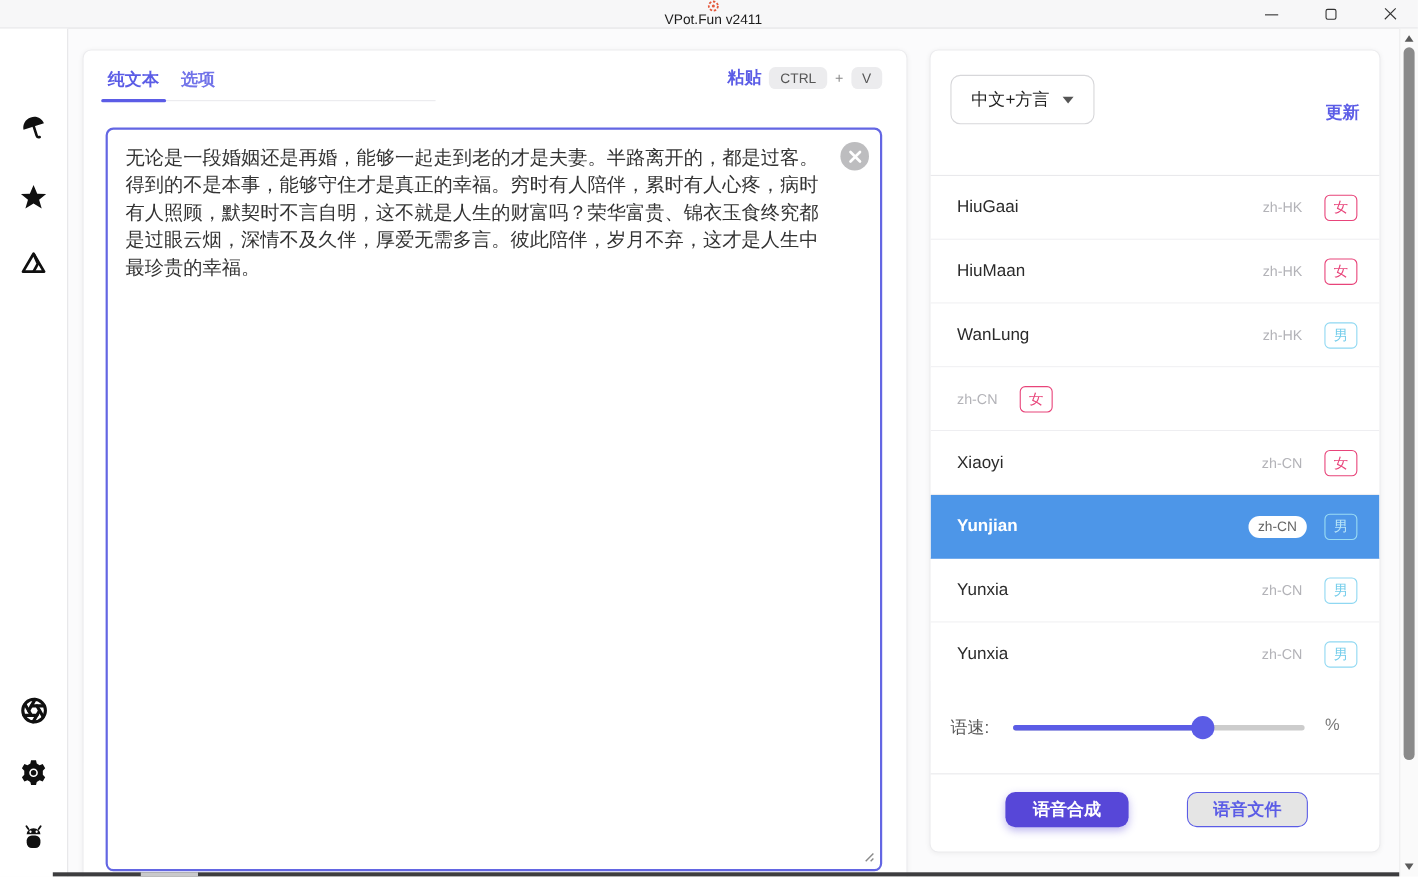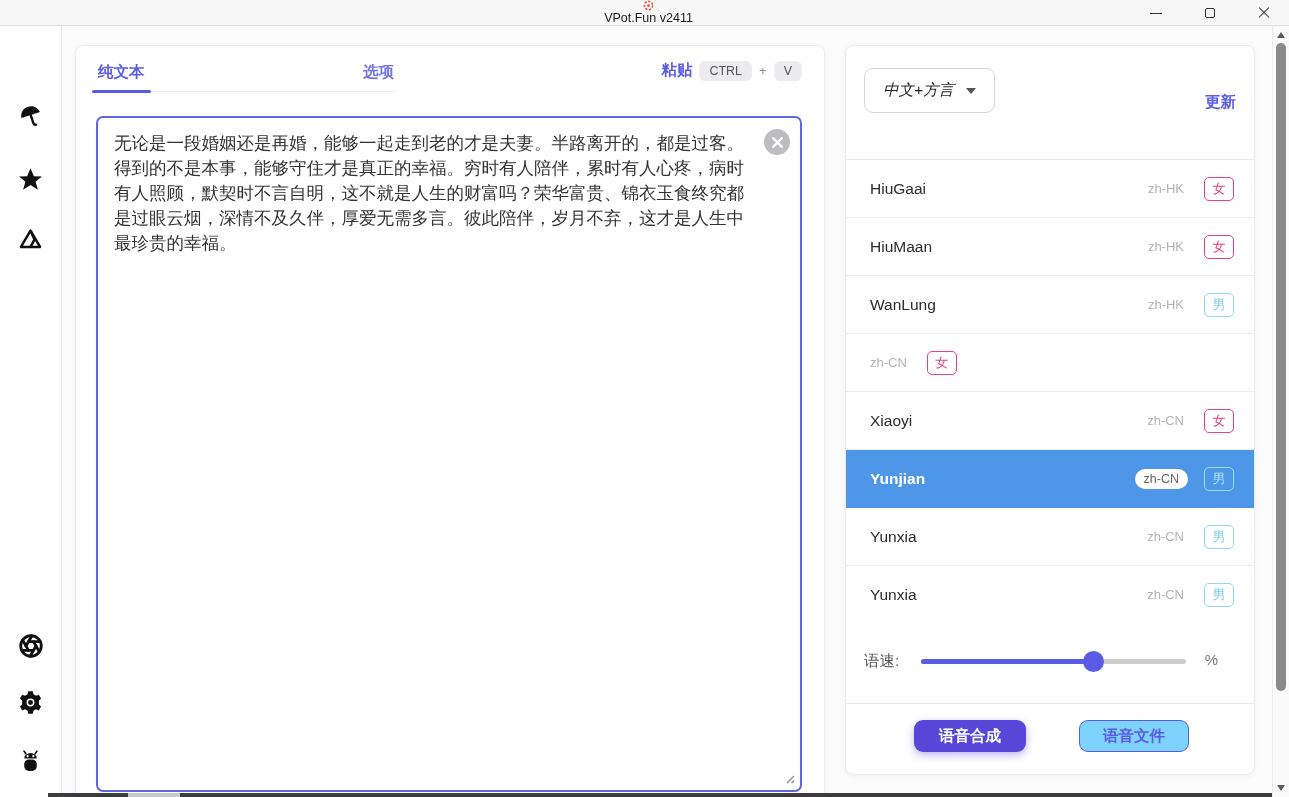--- a/index.html
+++ b/index.html
@@ -30,38 +30,38 @@
   .sb-up{top:6px;border-bottom:6px solid #5a5a5a;}
   .sb-down{bottom:6px;border-top:6px solid #5a5a5a;}
   .sb-thumb{position:absolute;left:3px;top:17px;width:10px;height:648px;background:#8a8a8a;border-radius:6px;}
 
   
   .card{position:absolute;background:#fff;border:1px solid #ececee;border-radius:8px;box-shadow:0 1px 5px rgba(0,0,0,.05);}
   .editor-card{left:75px;top:45px;width:750px;height:790px;}
   .voices-card{left:845px;top:45px;width:410px;height:730px;}
 
   
-  .tabbar{position:absolute;top:10px;left:20px;width:300px;height:36px;display:flex;gap:24px;border-bottom:1px solid #eaeaee;justify-content:space-between;}
+  .tabbar{position:absolute;top:10px;left:20px;width:300px;height:36px;display:flex;gap:16px;border-bottom:1px solid #eaeaee;}
   .tab{position:relative;font-size:15.5px;font-weight:bold;color:#5b5ce6;padding:6px 2px;cursor:pointer;}
   .tab.inactive{color:#7274e9;}
   .tab.active:after{content:"";position:absolute;left:-4px;right:-4px;bottom:-2px;height:3px;background:#5b5ce6;border-radius:2px;}
   .paste-row{position:absolute;top:14px;right:22px;display:flex;align-items:center;gap:7px;}
   .paste-label{font-size:15.5px;font-weight:bold;color:#5b5ce6;cursor:pointer;}
   .key-pill{background:#ececee;color:#555;border-radius:6px;padding:3px 10px;font-size:12.5px;}
   .plus{color:#888;font-size:13px;}
 
   .textarea-wrap{position:absolute;left:20px;top:70px;width:706px;height:676px;}
   .main-textarea{width:100%;height:100%;border:2px solid #6366e3;border-radius:7px;resize:none;outline:none;padding:13px 42px 13px 16px;font-size:17.5px;line-height:25px;color:#333;background:#fff;overflow:hidden;}
   .clear-btn{position:absolute;top:13px;right:12px;width:26px;height:26px;border-radius:50%;background:#bdbdbf;display:flex;align-items:center;justify-content:center;cursor:pointer;}
   .resize-grip{position:absolute;right:7px;bottom:8px;}
 
   
   .voices-header{position:absolute;top:22px;left:18px;right:18px;height:46px;}
   .lang-select{position:absolute;left:0;top:0;height:45px;display:flex;align-items:center;gap:12px;padding:0 18px;border:1px solid #d7d7da;border-radius:9px;background:#fff;cursor:pointer;}
-  .lang-select-label{font-size:15.5px;color:#1f1f1f;font-style:italic;}
+  .lang-select-label{font-size:15.5px;color:#1f1f1f;}
   .caret-down{width:0;height:0;border-left:5.5px solid transparent;border-right:5.5px solid transparent;border-top:6.5px solid #555;}
   .refresh-link{position:absolute;right:0;top:12px;font-size:15.5px;font-weight:bold;color:#5b5ce6;cursor:pointer;margin-top:12px;}
 
   .voice-list{position:absolute;top:113px;left:0;right:0;height:460px;border-top:1px solid #e9e9ec;overflow:hidden;}
   .voice-row{position:relative;height:58px;display:flex;align-items:center;padding:0 20px 0 24px;border-bottom:1px solid #ededf0;cursor:pointer;background:#fff;}
   .voice-name{flex:1;font-size:15.5px;font-weight:500;color:#2b2b2b;}
   .voice-locale{font-size:13px;color:#b3b3b8;margin-right:20px;}
   .gender-badge{min-width:30px;text-align:center;font-size:13px;padding:2px 7px;border-radius:5px;border:1.5px solid transparent;background:transparent;}
   .gender-badge.female{color:#e8447a;border-color:#e8447a;}
   .gender-badge.male{color:#74cdeb;border-color:#8fd8f2;}
@@ -73,21 +73,21 @@
   .speed-section{position:absolute;left:0;right:16px;top:573px;height:84px;}
   .speed-label{position:absolute;left:18px;top:32px;font-size:15.5px;color:#555;}
   .speed-track{position:absolute;left:75px;right:52px;top:40px;height:5px;border-radius:3px;background:#ccc;}
   .speed-fill{position:absolute;left:0;top:0;height:5px;border-radius:3px;background:#5b5ce6;}
   .speed-thumb{position:absolute;top:-8px;width:21px;height:21px;border-radius:50%;background:#5b5ce6;cursor:pointer;}
   .speed-unit{position:absolute;right:20px;top:32px;font-size:15px;color:#777;}
 
   .actions-section{position:absolute;left:0;right:0;top:657px;height:73px;border-top:1px solid #e9e9ec;}
   .btn{position:absolute;top:16px;height:32px;border-radius:9px;font-size:15.5px;font-weight:bold;display:flex;align-items:center;justify-content:center;cursor:pointer;}
   .btn-primary{left:68px;width:112px;background:#5747d8;color:#fff;box-shadow:0 3px 8px rgba(87,71,216,.4);}
-  .btn-outline{left:233px;width:110px;background:#7dd3fc;border:1.5px solid #5b5ce6;color:#5b5ce6;}
+  .btn-outline{left:233px;width:110px;background:#e5e5e5;border:1.5px solid #5b5ce6;color:#5b5ce6;}
 
   
   .bottom-strip{position:absolute;left:48px;right:17px;bottom:0;height:4px;background:#3d3d3f;z-index:60;}
   .bottom-strip .light-seg{position:absolute;left:80px;width:52px;top:0;bottom:0;background:#c9c9cb;}
 </style>
 </head>
 <body>
 
 <div id="window">
 

